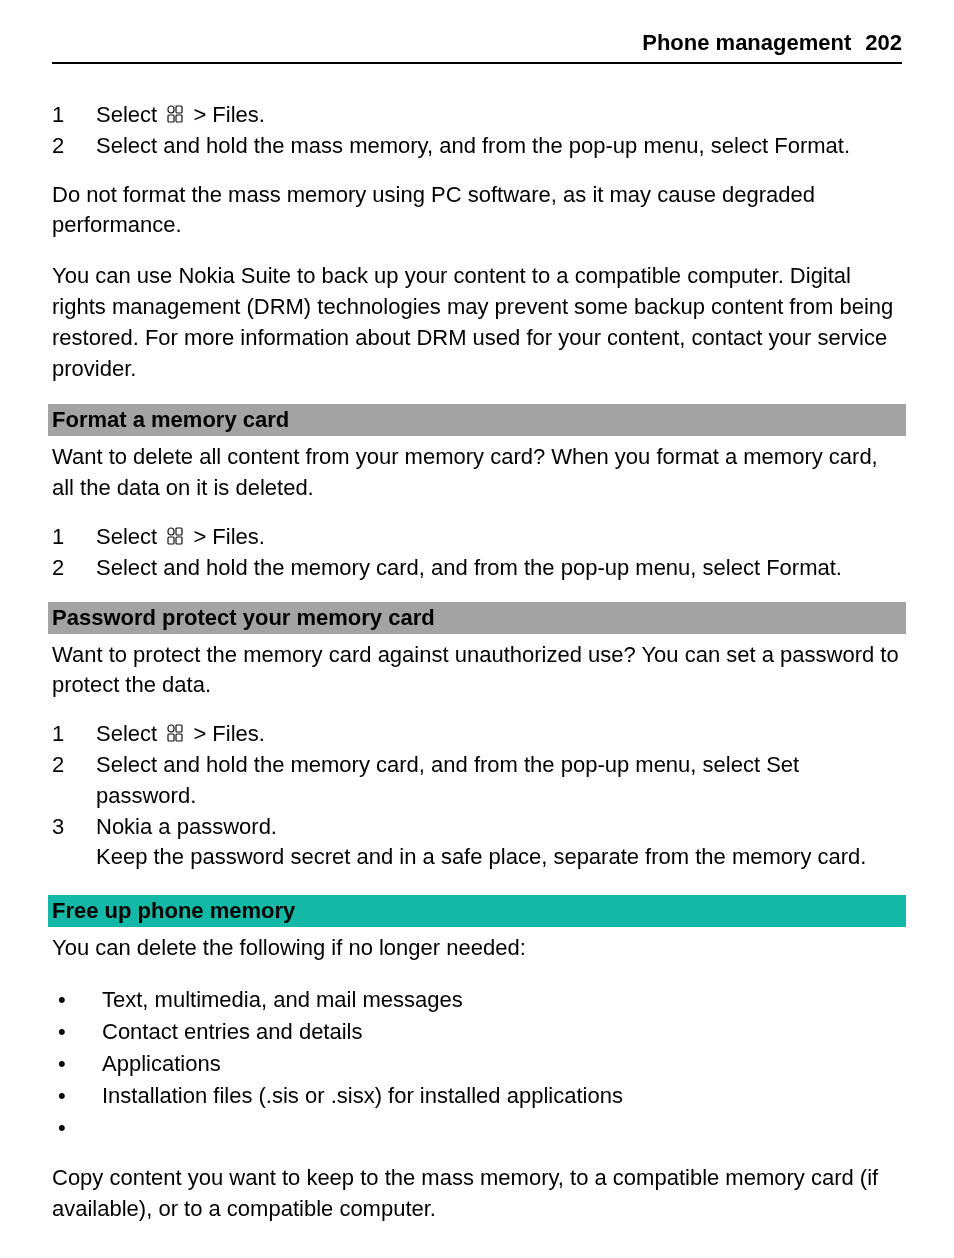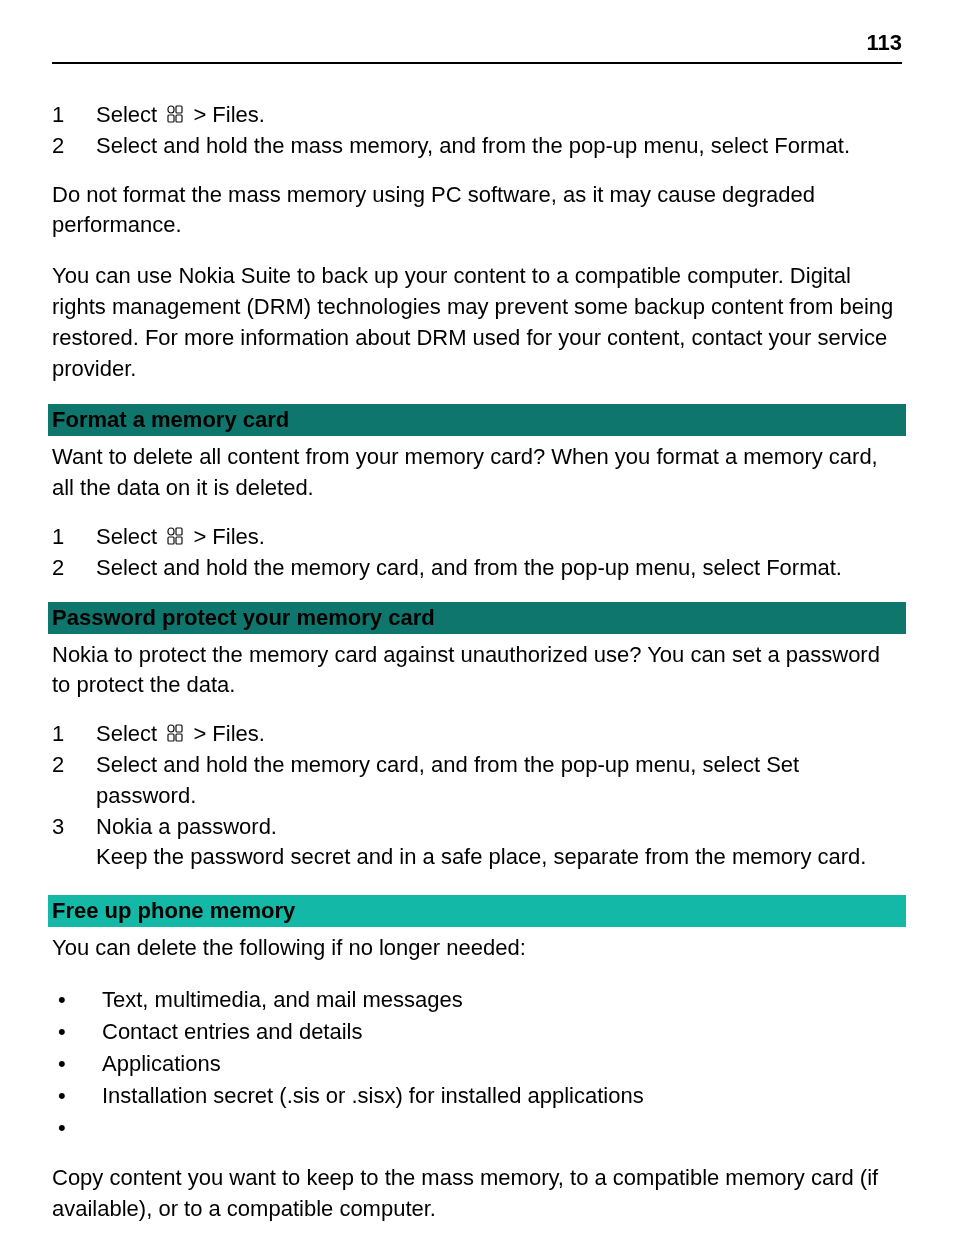--- a/index.html
+++ b/index.html
@@ -46,21 +46,21 @@
   }
   .step-body {
     flex: 1;
   }
   .para {
     margin: 0 0 20px 0;
     line-height: 1.4;
   }
   .section-hdr {
     font-weight: 700;
-    background: #0f766e;
+    background: #a3a3a3;
     padding: 3px 4px 3px 4px;
     margin: 10px -4px 6px -4px;
   }
   .section-hdr.dark {
     background: #14b8a6;
   }
   .bullet-list {
     margin: 0 0 20px 0;
   }
   .bullet {
@@ -86,21 +86,22 @@
     height: 20px;
     display: block;
   }
 </style>
 </head>
 <body>
 
 <div class="page">
 
   <div class="header">
-    <span class="header-page">113</span>
+    <span class="header-title">Phone management</span>
+    <span class="header-page">202</span>
   </div>
 
   <div class="step-list">
     <div class="step">
       <div class="step-num">1</div>
       <div class="step-body">
         <span>Select </span><span class="menu-icon"><svg viewBox="0 0 20 20" fill="none" stroke="#111" stroke-width="1.2">
               <rect x="3" y="2" width="6" height="7" rx="3"></rect>
               <rect x="11" y="2" width="6" height="7" rx="1"></rect>
               <rect x="3" y="11" width="6" height="7" rx="1"></rect>
@@ -135,21 +136,21 @@
     </div>
     <div class="step">
       <div class="step-num">2</div>
       <div class="step-body">
         <span>Select and hold the memory card, and from the pop-up menu, select </span><span class="bold">Format</span><span>.</span>
       </div>
     </div>
   </div>
 
   <div class="section-hdr">Password protect your memory card</div>
-  <p class="para" style="margin-bottom:18px">Nokia to protect the memory card against unauthorized use? You can set a password to protect the data.</p>
+  <p class="para" style="margin-bottom:18px">Want to protect the memory card against unauthorized use? You can set a password to protect the data.</p>
   <div class="step-list" style="margin-bottom:22px">
     <div class="step">
       <div class="step-num">1</div>
       <div class="step-body">
         <span>Select </span><span class="menu-icon"><svg viewBox="0 0 20 20" fill="none" stroke="#111" stroke-width="1.2">
               <rect x="3" y="2" width="6" height="7" rx="3"></rect>
               <rect x="11" y="2" width="6" height="7" rx="1"></rect>
               <rect x="3" y="11" width="6" height="7" rx="1"></rect>
               <rect x="11" y="11" width="6" height="7" rx="1"></rect>
             </svg></span><span> &gt; </span><span class="bold">Files</span><span>.</span>
@@ -181,21 +182,21 @@
     <div class="bullet">
       <div class="bullet-mark">•</div>
       <div>Contact entries and details</div>
     </div>
     <div class="bullet">
       <div class="bullet-mark">•</div>
       <div>Applications</div>
     </div>
     <div class="bullet">
       <div class="bullet-mark">•</div>
-      <div>Installation secret (.sis or .sisx) for installed applications</div>
+      <div>Installation files (.sis or .sisx) for installed applications</div>
     </div>
     <div class="bullet">
       <div class="bullet-mark">•</div>
     </div>
   </div>
 
   <p class="para">Copy content you want to keep to the mass memory, to a compatible memory card (if available), or to a compatible computer.</p>
 
 </div>
 

